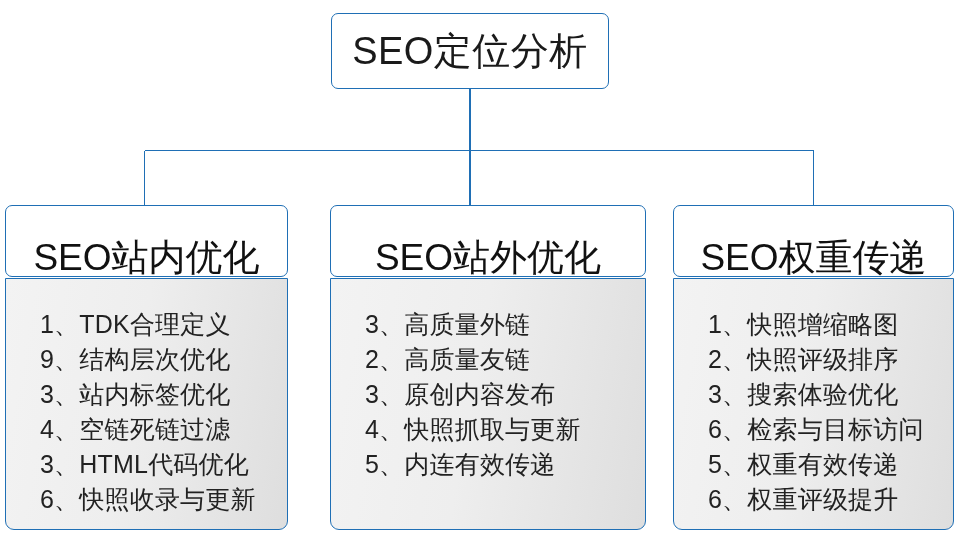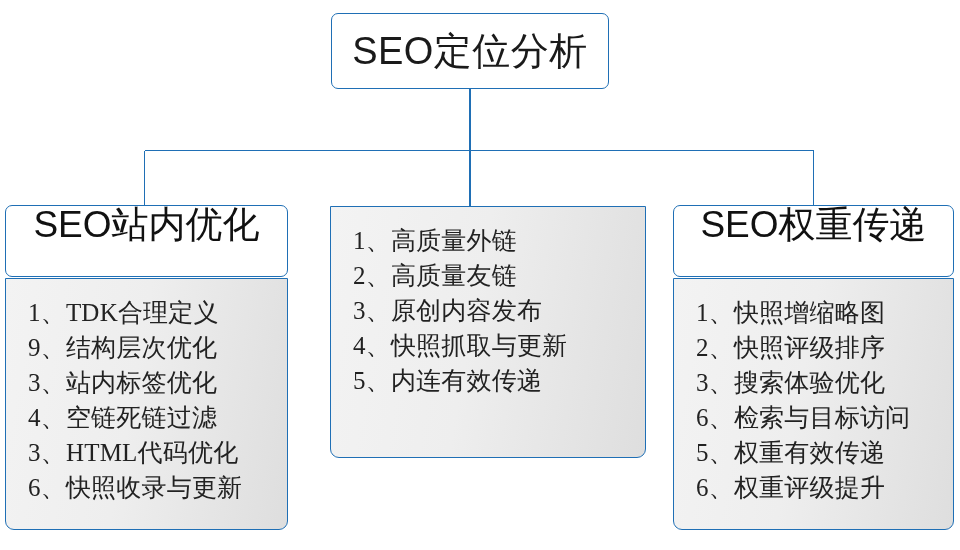--- a/index.html
+++ b/index.html
@@ -60,21 +60,21 @@
   .col-1 { left: 330px; width: 316px; }
   .col-2 { left: 673px; width: 281px; }
 
   .col-header {
     box-sizing: border-box;
     height: 72px;
     border: 1.6px solid #1f6fb5;
     border-radius: 7px;
     background: #ffffff;
     display: flex;
-    align-items: flex-start;
+    align-items: flex-end;
     justify-content: center;
   }
   .col-header-label {
     font-size: 37px;
     color: #111111;
     line-height: 1;
     white-space: nowrap;
   }
 
   .col-body {
@@ -86,23 +86,22 @@
     background: linear-gradient(100deg, #f3f3f3 0%, #eeeeee 45%, #dedede 100%);
     padding: 16px 0 0 0;
     overflow: hidden;
   }
   .col-0 .col-body { padding-left: 22px; }
   .col-1 .col-body { padding-left: 22px; }
   .col-2 .col-body { padding-left: 22px; }
 
   .item-list {
     list-style: none;
-    margin: 0;
+    margin: 12px;
     padding: 0;
-    font-family: Liberation Serif, serif;
   }
   .item {
     font-size: 25px;
     color: #222222;
     line-height: 35px;
     height: 35px;
     white-space: nowrap;
     letter-spacing: 0.2px;
   }
 </style>
@@ -135,23 +134,26 @@
         <li class="item">9、结构层次优化</li>
         <li class="item">3、站内标签优化</li>
         <li class="item">4、空链死链过滤</li>
         <li class="item">3、HTML代码优化</li>
         <li class="item">6、快照收录与更新</li>
       </ul>
     </div>
   </div>
 
   <div class="column col-1">
+    <div class="col-header">
+      <div class="col-header-label">SEO站外优化</div>
+    </div>
     <div class="col-body">
       <ul class="item-list">
-        <li class="item">1、高质量外链</li>
+        <li class="item">3、高质量外链</li>
         <li class="item">2、高质量友链</li>
         <li class="item">3、原创内容发布</li>
         <li class="item">4、快照抓取与更新</li>
         <li class="item">5、内连有效传递</li>
       </ul>
     </div>
   </div>
 
   <div class="column col-2">
     <div class="col-header">

